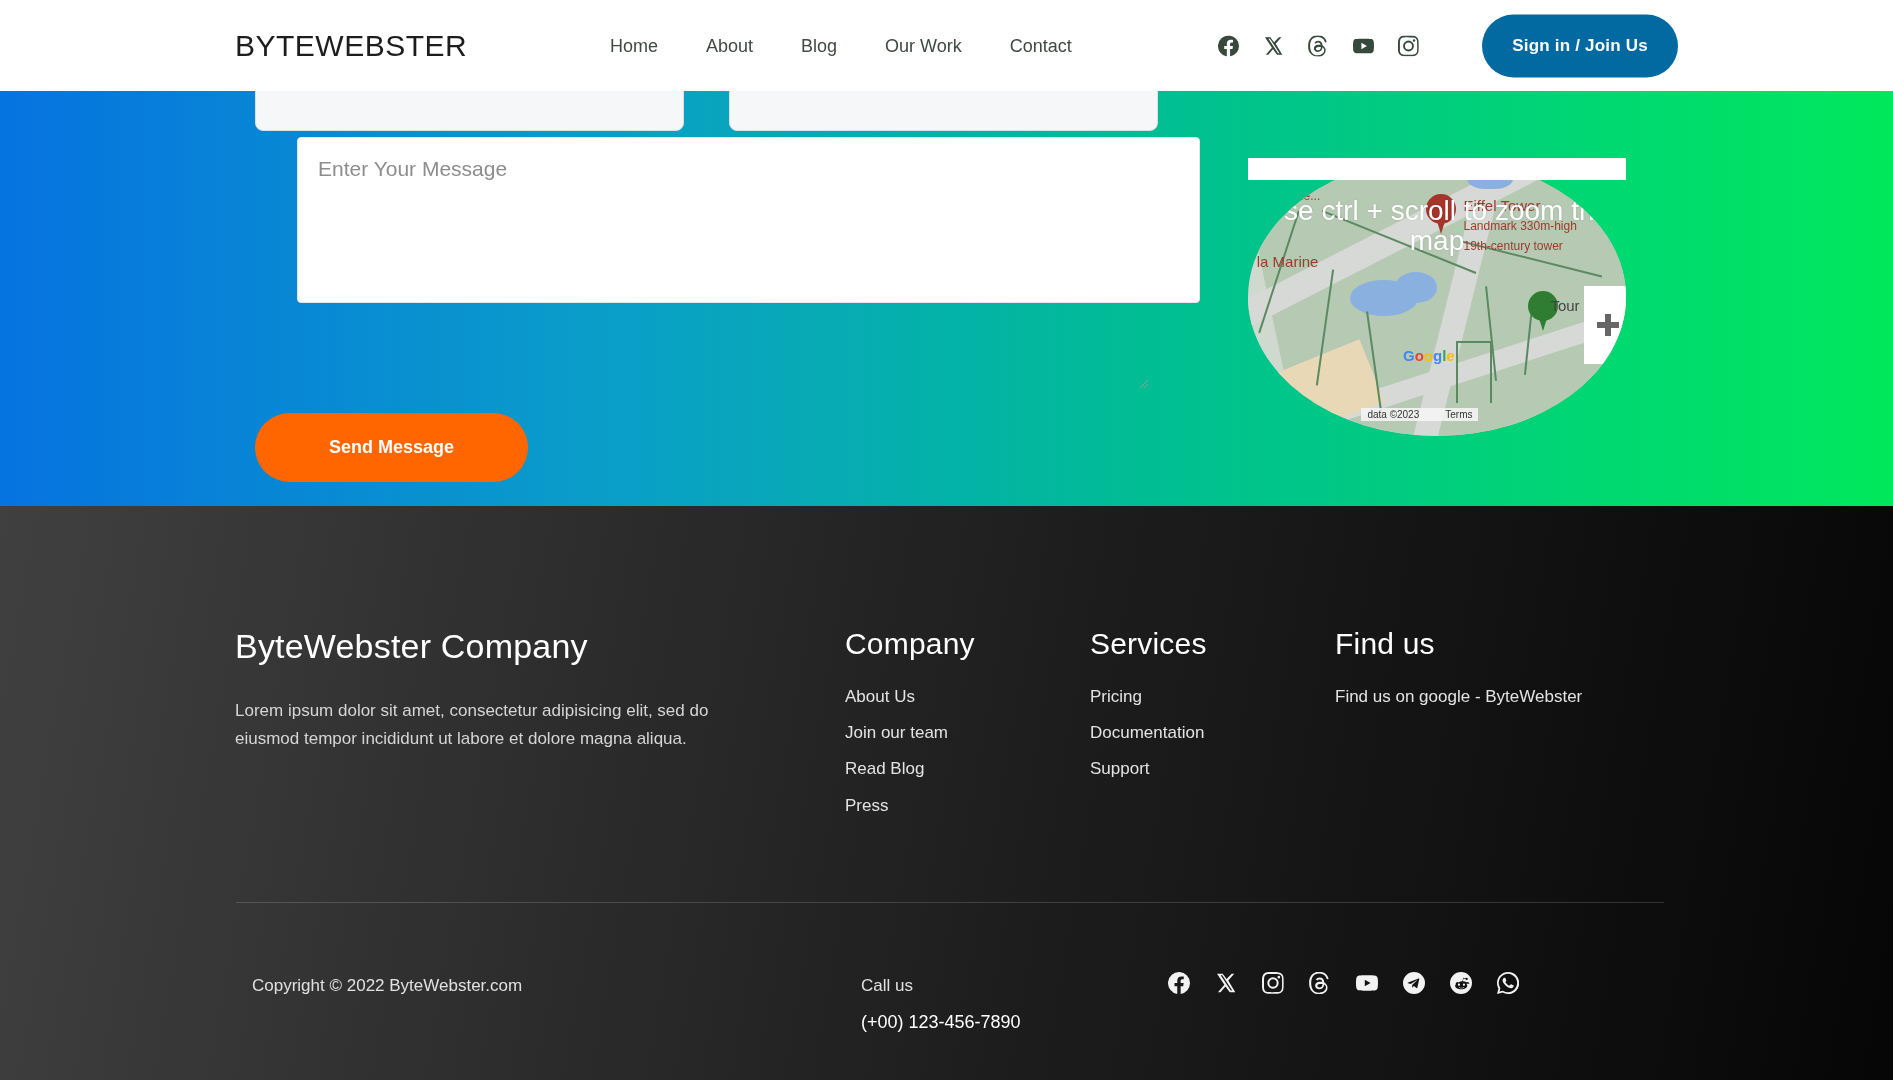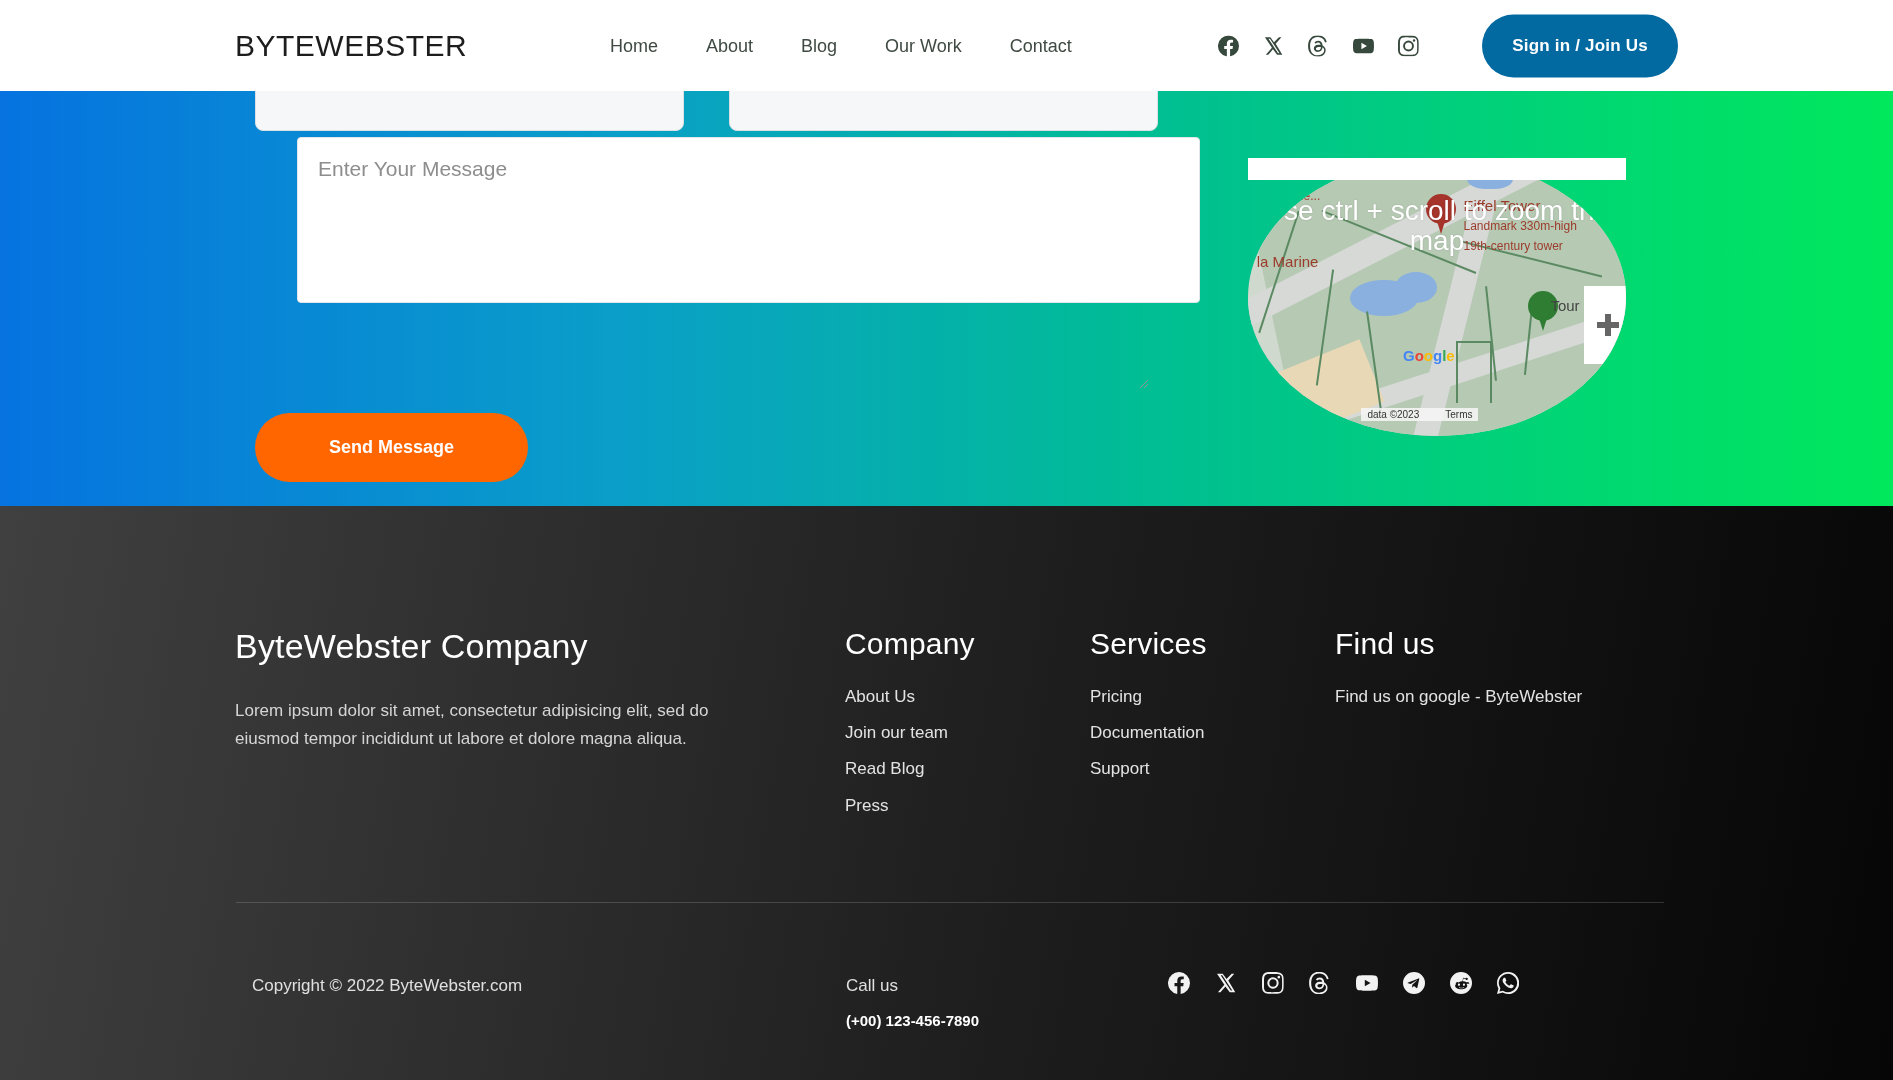--- a/index.html
+++ b/index.html
@@ -246,21 +246,21 @@
   }
   .copyright {
     position: absolute; left: 252px; top: 50px;
     font-size: 17px; color: #e0e0e0;
   }
   .callus {
     position: absolute; left: 846px; top: 50px;
     display: flex; align-items: baseline; gap: 16px; flex-direction: column;
   }
   .callus .lbl { font-size: 17px; color: #e0e0e0; }
-  .callus .num { font-size: 15px; font-weight: bold; color: #ffffff; }
+  .callus .num { font-size: 18px; font-weight: normal; color: #ffffff; margin-left: 15px; }
   .footer-socials {
     position: absolute; left: 1168px; top: 46px;
     display: flex; align-items: center; gap: 25px;
   }
   .footer-socials .sicon { width: 22px; height: 22px; fill: #f2f2f2; display: block; }
 </style>
 </head>
 <body>
 
 <div class="header">

